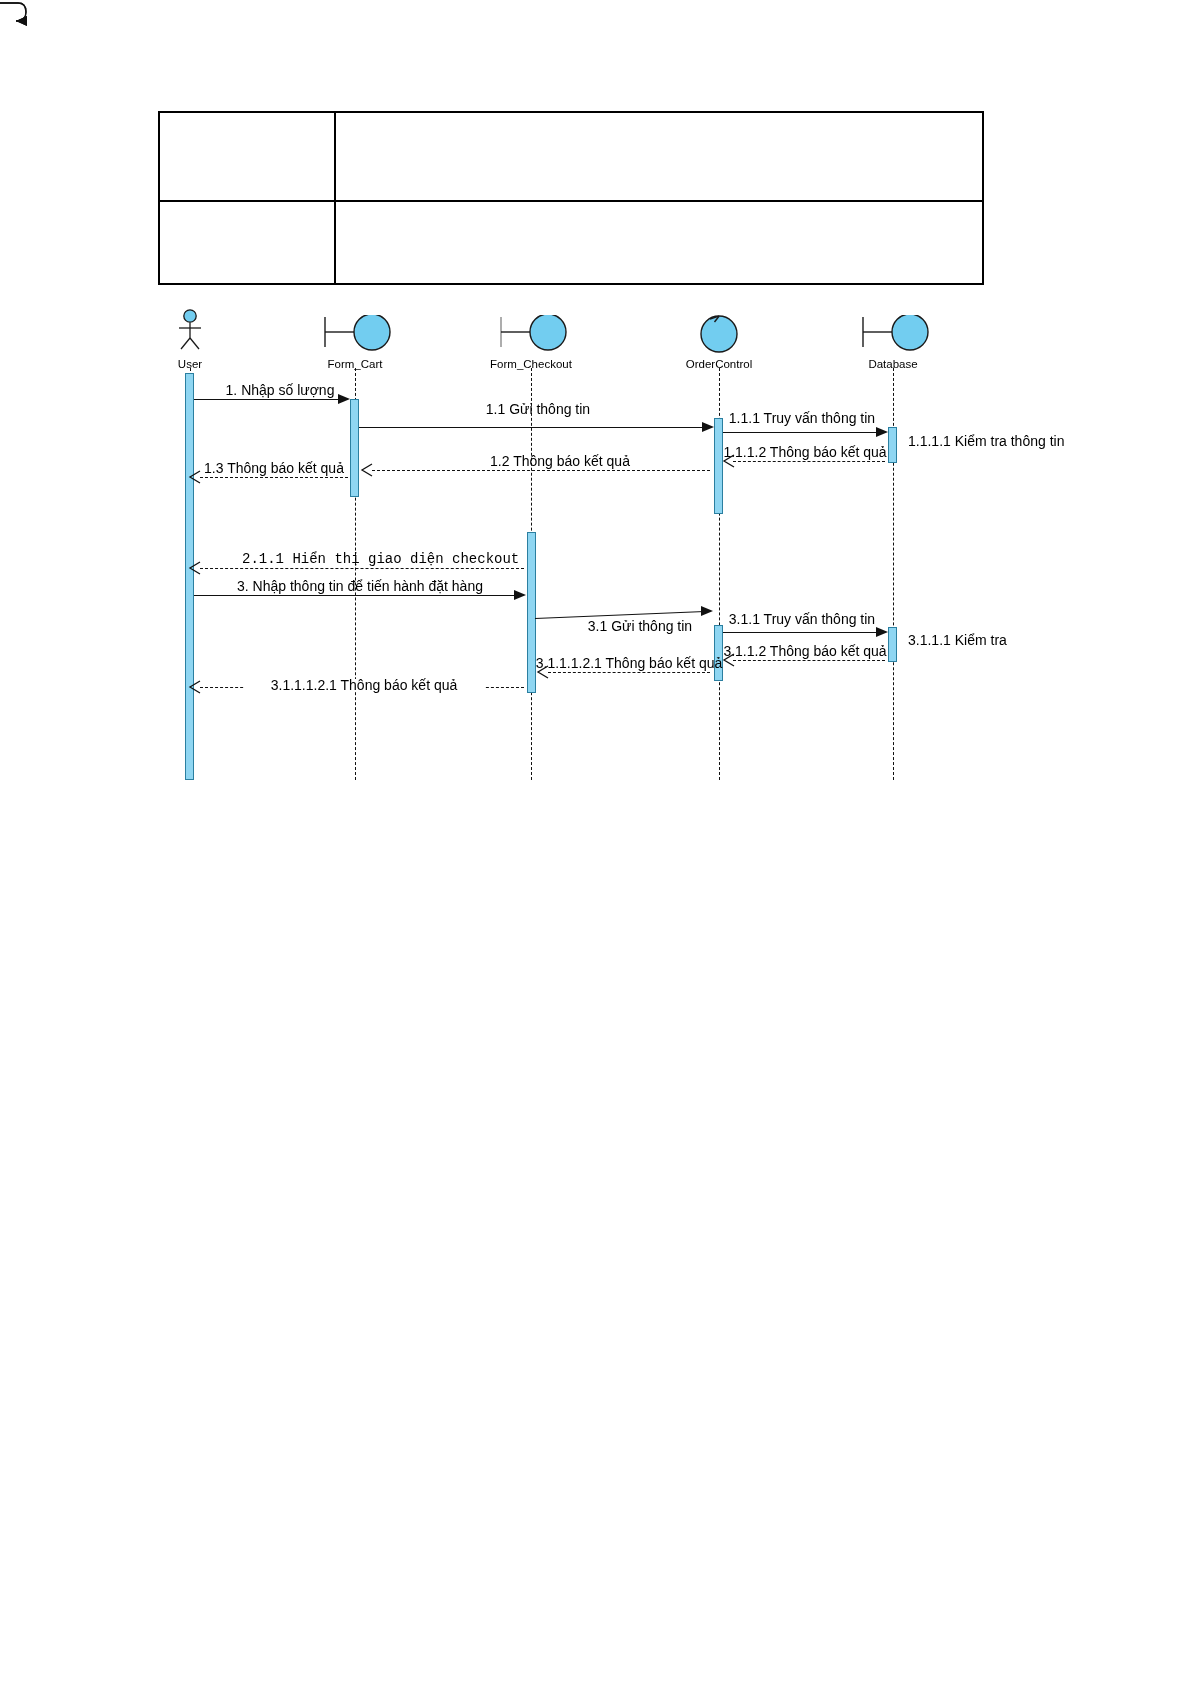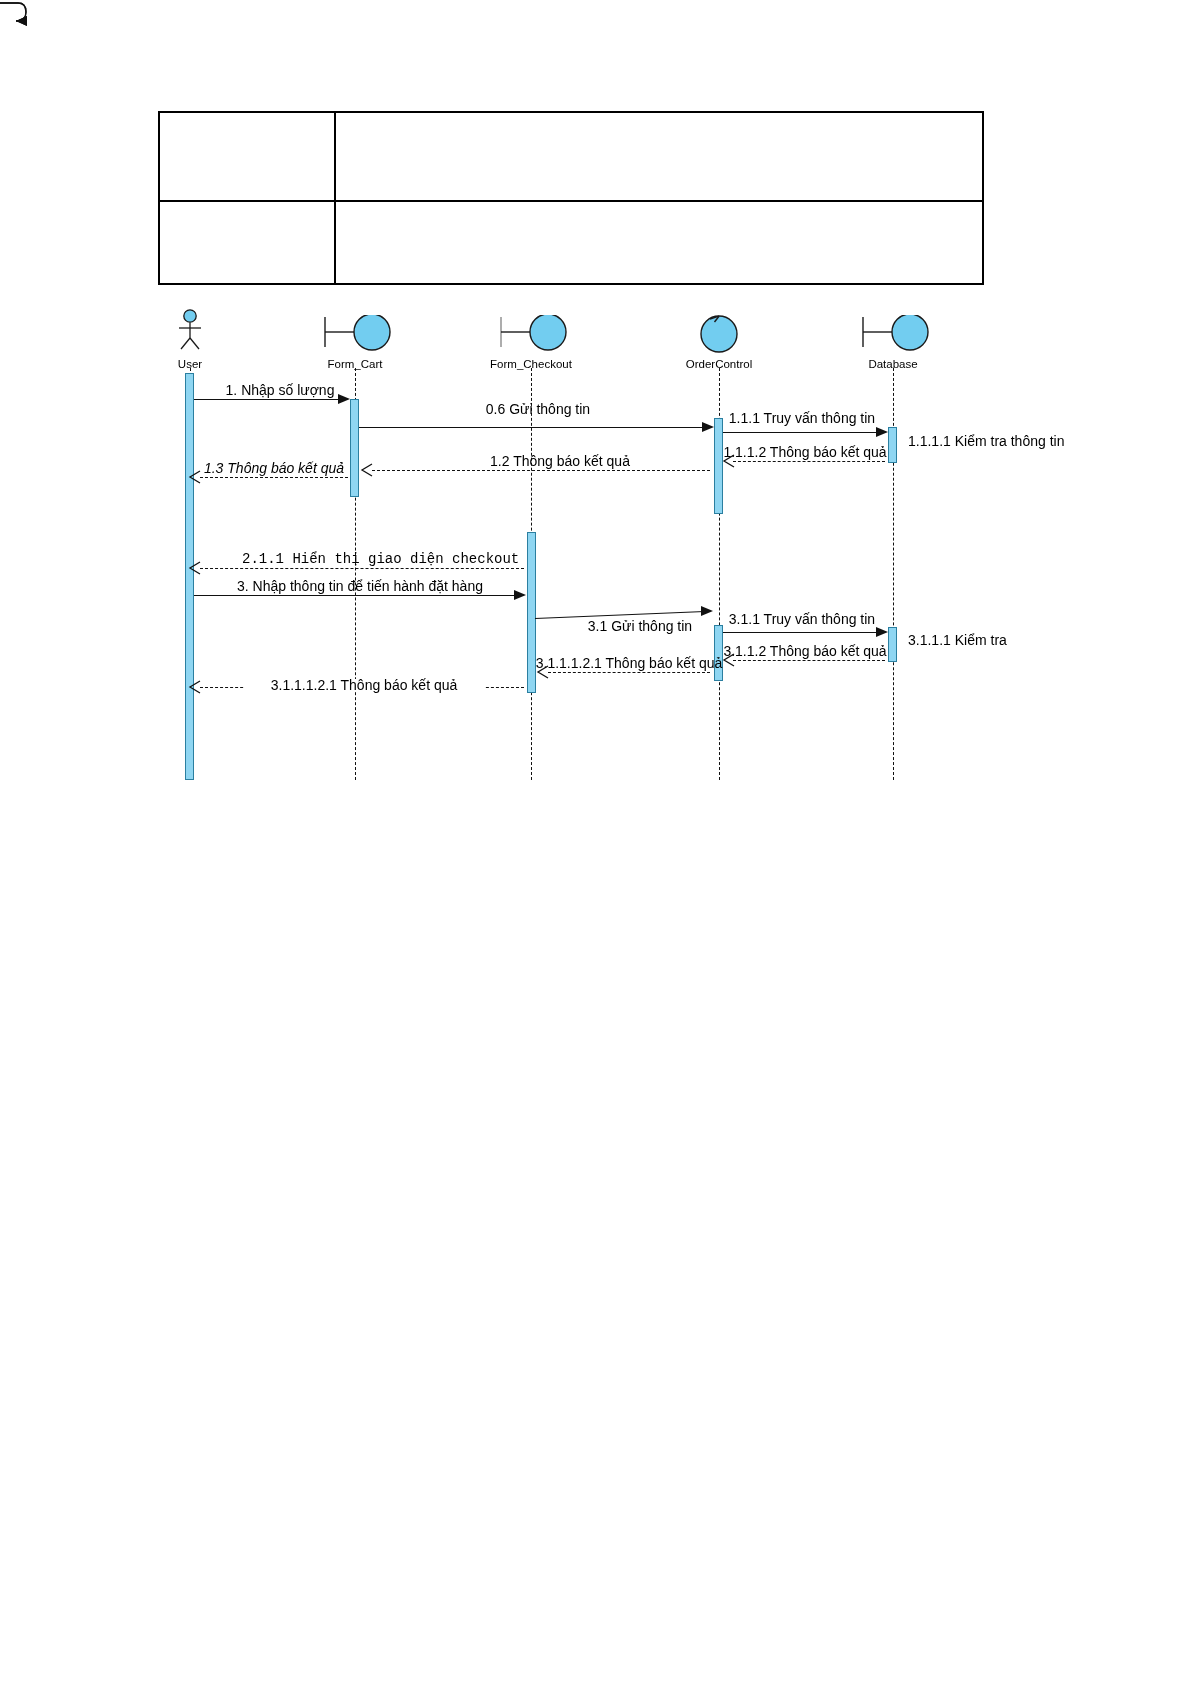--- a/index.html
+++ b/index.html
@@ -221,21 +221,21 @@
     <div class="activation" style="left:527px; top:532px; height:161px;"></div>
     <div class="activation" style="left:714px; top:625px; height:56px;"></div>
     <div class="activation" style="left:888px; top:627px; height:35px;"></div>
 
     <div class="msg-line" style="left:194px; top:399px; width:152px;"></div>
     <div class="arrow-head arrow-right-filled" style="left:338px; top:393.5px;"></div>
     <div class="msg-label" style="left:180px; top:384px; width:200px;">1. Nhập số lượng</div>
 
     <div class="msg-line" style="left:359px; top:427px; width:351px;"></div>
     <div class="arrow-head arrow-right-filled" style="left:702px; top:421.5px;"></div>
-    <div class="msg-label" style="left:438px; top:403px; width:200px;">0.6 Gửi thông  tin</div>
+    <div class="msg-label" style="left:438px; top:403px; width:200px;">1.1 Gửi thông  tin</div>
 
     <div class="msg-line" style="left:723px; top:432px; width:158px;"></div>
     <div class="arrow-head arrow-right-filled" style="left:876px; top:426.5px;"></div>
     <div class="msg-label" style="left:702px; top:412px; width:200px;">1.1.1 Truy vấn thông tin</div>
 
     <div class="self-loop" style="left:897px; top:430px; width:30px; height:28px;">
       <svg width="34" height="30" viewBox="0 0 34 30">
         <path d="M0 3 L18 3 Q26 3 26 12 Q26 21 16 21" fill="none" stroke="#111" stroke-width="1.3"></path>
         <polygon points="16,21 27,16 27,26" fill="#111"></polygon>
       </svg>
@@ -257,21 +257,21 @@
       </svg>
     </div>
     <div class="msg-label" style="left:460px; top:455px; width:200px;">1.2 Thông báo kết quả</div>
 
     <div class="msg-line dashed" style="left:200px; top:477px; width:148px;"></div>
     <div class="arrow-head" style="left:188px; top:470px;">
       <svg width="14" height="14" viewBox="0 0 14 14">
         <path d="M12 1 L2 7 L12 13" fill="none" stroke="#111" stroke-width="1.3"></path>
       </svg>
     </div>
-    <div class="msg-label" style="left:174px; top:462px; width:200px;font-style:italic;">1.3 Thông báo kết quả</div>
+    <div class="msg-label" style="left:174px; top:462px; width:200px;">1.3 Thông báo kết quả</div>
 
     <div class="msg-line dashed" style="left:200px; top:568px; width:324px;"></div>
     <div class="arrow-head" style="left:188px; top:561px;">
       <svg width="14" height="14" viewBox="0 0 14 14">
         <path d="M12 1 L2 7 L12 13" fill="none" stroke="#111" stroke-width="1.3"></path>
       </svg>
     </div>
     <div class="msg-label" style="left:242px; top:553px; width:240px;font-family:Liberation Mono, monospace;">2.1.1 Hiển thị giao diện checkout</div>
 
     <div class="msg-line" style="left:194px; top:595px; width:328px;"></div>

